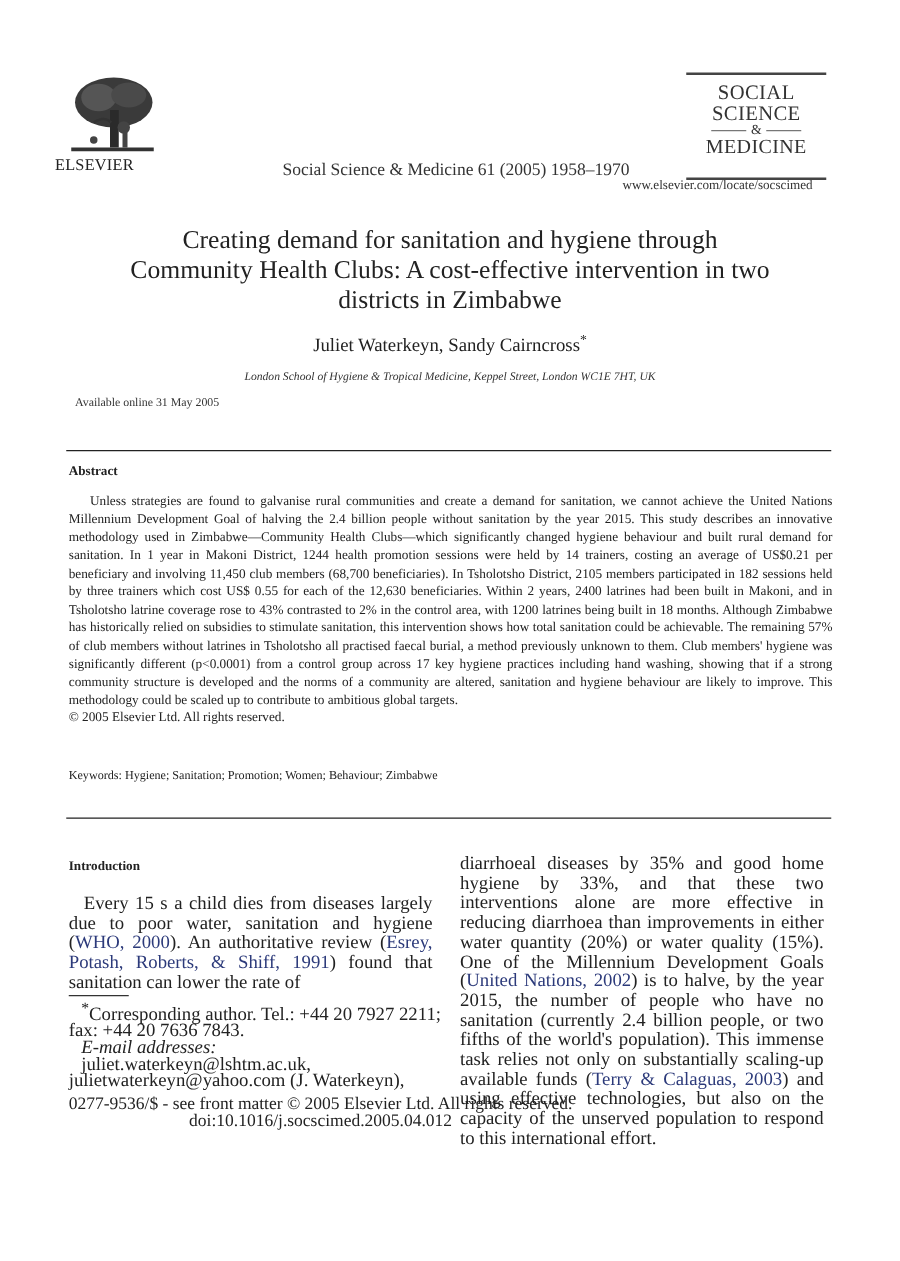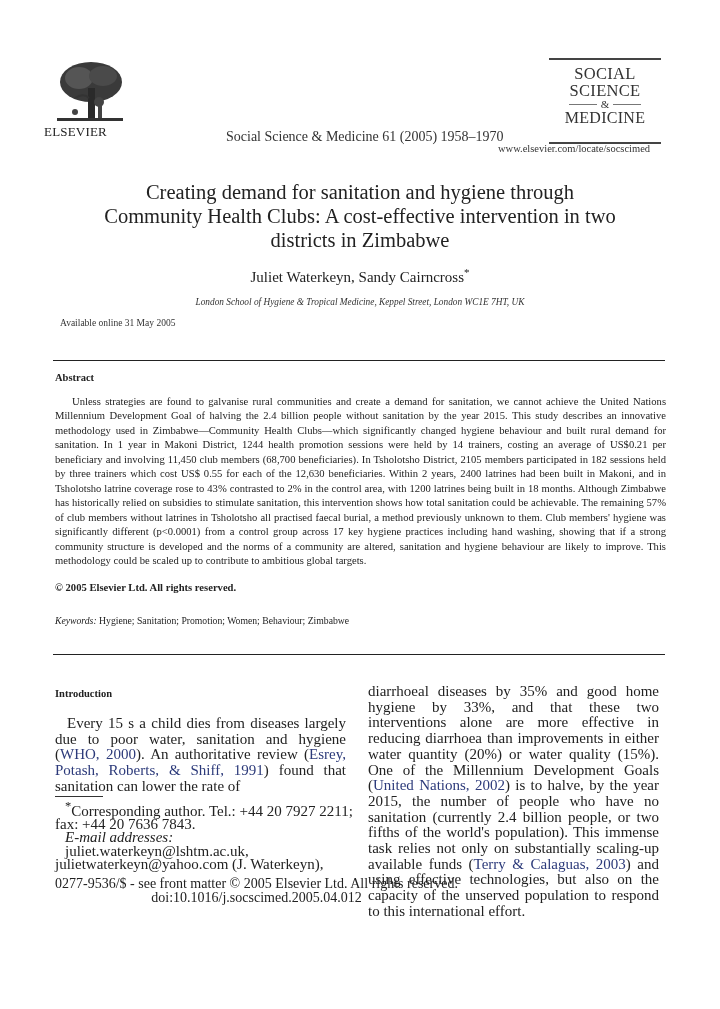--- a/index.html
+++ b/index.html
@@ -30,23 +30,23 @@
   .available { left: 60px; top: 318px; width: 600px; text-align: left; font-size: 9.5px; color: #333; }
 
   .hr { left: 53px; height: 1.4px; background: #222; }
 
   .abstract-heading { left: 55px; top: 372px; font-size: 10.5px; font-weight: bold; color: #222; }
   .abstract-body {
     left: 55px; top: 395px; width: 611px; font-size: 10.6px; line-height: 14.45px;
     text-align: justify; color: #222;
   }
   .abstract-body .para { text-indent: 17px; }
-  .abstract-body .copy { margin-top: 13px; font-weight: bold; }
+  .abstract-body .copy { margin-top: 0; }
   .keywords { left: 55px; top: 615px; font-size: 9.7px; color: #222; }
-  .keywords .lbl { font-style: italic; }
+  .keywords .lbl { }
 
   
   .col { width: 291px; font-size: 15px; line-height: 15.7px; text-align: justify; color: #222; }
   .col-left { left: 55px; }
   .col-right { left: 368px; }
   .intro-heading { left: 55px; top: 688px; font-size: 10.5px; font-weight: bold; color: #222; }
   .intro-para1 { top: 716px; text-indent: 12px; }
   .intro-para2 { top: 684px; }
   .link { color: #2c3a7a; }
 

